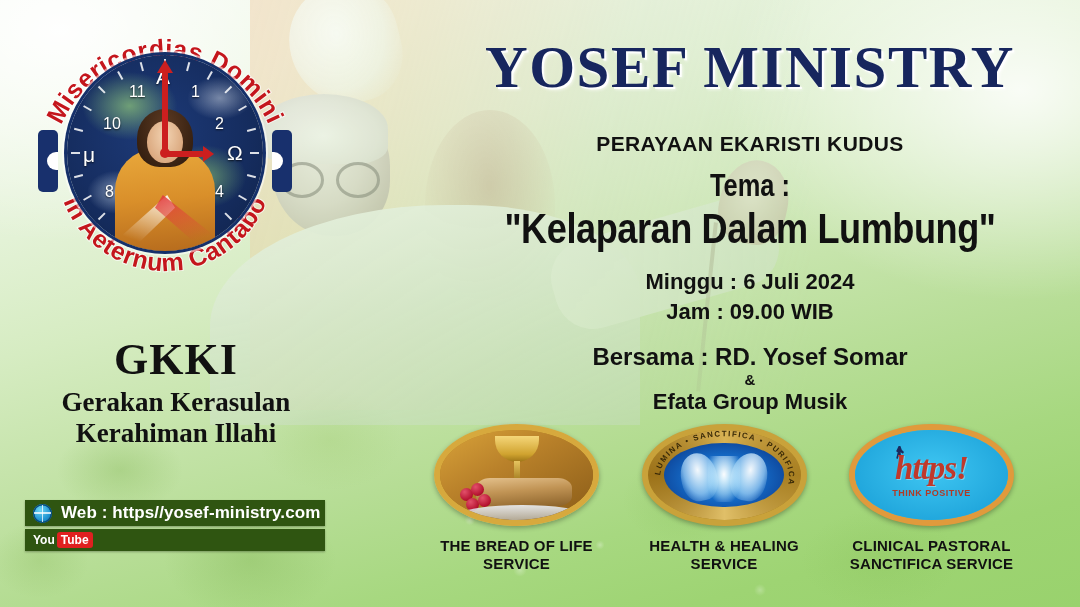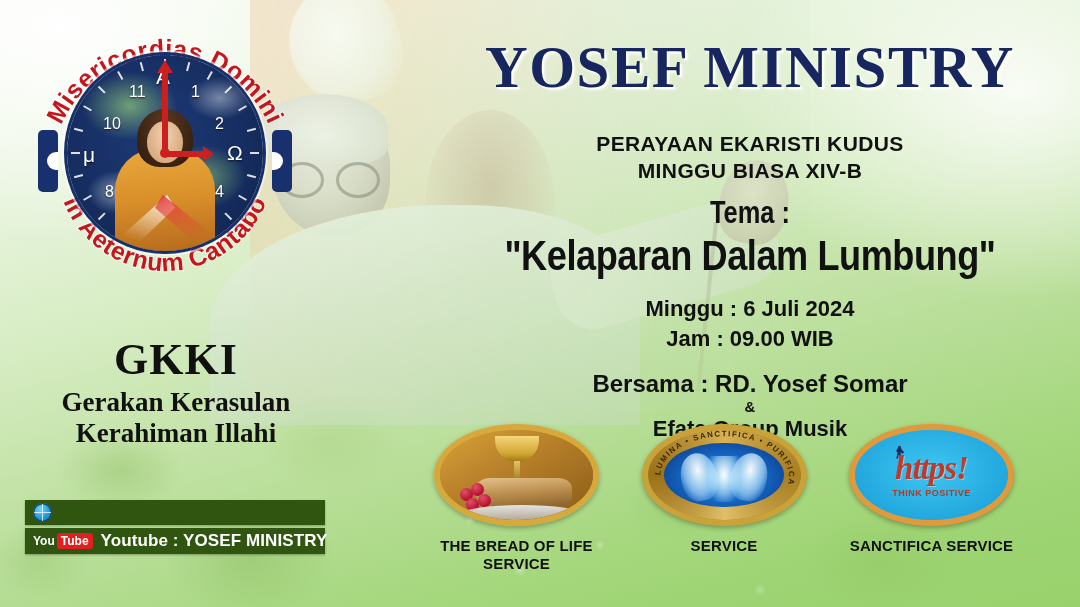--- a/index.html
+++ b/index.html
@@ -596,46 +596,45 @@
       <div class="center-dot"></div>
     </div>
 
     <div class="bracket left"></div>
     <div class="bracket right"></div>
   </div>
 
   <div class="right-col">
     <div class="title-main">YOSEF MINISTRY</div>
     <div class="sub-line first">PERAYAAN EKARISTI KUDUS</div>
-    <div class="sub-line">MINGGU BIASA XIV-B</div>
     <div class="tema-label">Tema :</div>
     <div class="tema-value">"Kelaparan Dalam Lumbung"</div>
     <div class="date-line">Minggu : 6 Juli 2024</div>
     <div class="date-line t2">Jam : 09.00 WIB</div>
     <div class="with-line">Bersama : RD. Yosef Somar</div>
     <div class="amp">&amp;</div>
     <div class="with-line2">Efata Group Musik</div>
   </div>
 
   <div class="gkki">
     <div class="big">GKKI</div>
     <div class="l1">Gerakan Kerasulan</div>
     <div class="l2">Kerahiman Illahi</div>
   </div>
 
   <div class="contacts">
     <div class="bar">
       <span class="globe-icon"></span>
+      <span class="label">Web : https//yosef-ministry.com</span>
     </div>
     <div class="bar">
       <span class="yt-icon">
         <span class="you">You</span>
         <span class="tube">Tube</span>
       </span>
-      <span class="label">Youtube : YOSEF MINISTRY</span>
     </div>
   </div>
 
   <div class="services">
 
     <div class="service">
       <div class="emblem bread">
         <div class="wall"></div>
         <div class="chalice-cup"></div>
         <div class="chalice-stem"></div>
@@ -666,31 +665,33 @@
             <textPath href="#ringPath" startOffset="25%" text-anchor="middle">ILLUMINA • SANCTIFICA • PURIFICA</textPath>
           </text>
         </svg>
         <div class="inner">
           <div class="hand-l"></div>
           <div class="hand-r"></div>
           <div class="glow"></div>
         </div>
       </div>
       <div class="svc-label">
+        <div>HEALTH &amp; HEALING</div>
         <div>SERVICE</div>
       </div>
     </div>
 
     <div class="service">
       <div class="emblem ican">
         <div class="field"></div>
         <div class="figure"></div>
         <div class="word">https!</div>
         <div class="tag">THINK POSITIVE</div>
       </div>
       <div class="svc-label">
+        <div>CLINICAL PASTORAL</div>
         <div>SANCTIFICA SERVICE</div>
       </div>
     </div>
 
   </div>
 
 </div>
 
 </body></html>

